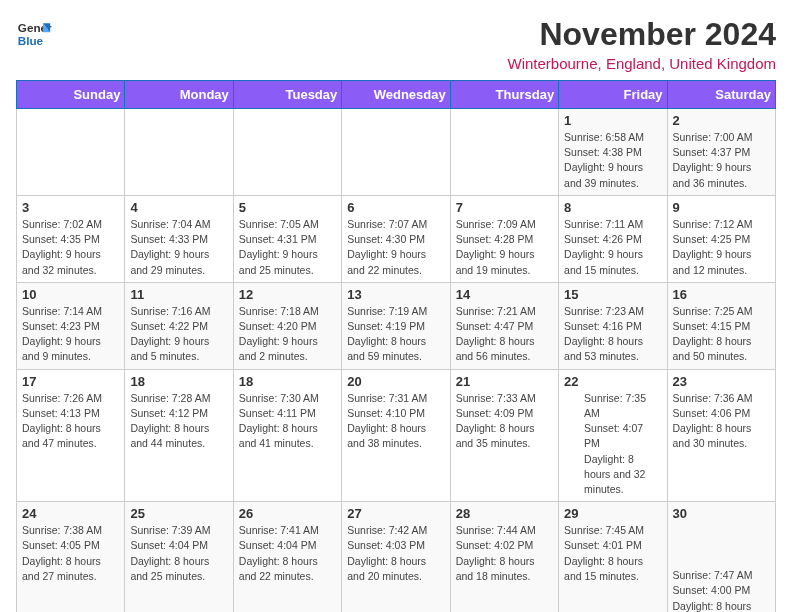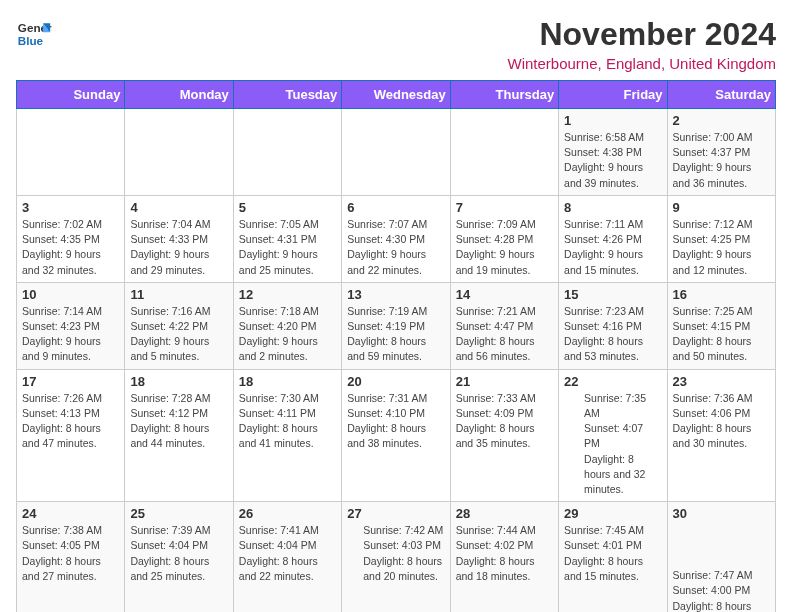--- a/index.html
+++ b/index.html
@@ -274,21 +274,21 @@
 Daylight: 8 hours and 25 minutes.</div>
         </td>
         <td>
           <span class="day-num">26</span>
           <div class="day-info" style="white-space: pre-line;">Sunrise: 7:41 AM
 Sunset: 4:04 PM
 Daylight: 8 hours and 22 minutes.</div>
         </td>
         <td>
           <span class="day-num">27</span>
-          <div class="day-info" style="white-space: pre-line; margin-left: 16px;">Sunrise: 7:42 AM
+          <div class="day-info" style="white-space: pre-line;">Sunrise: 7:42 AM
 Sunset: 4:03 PM
 Daylight: 8 hours and 20 minutes.</div>
         </td>
         <td>
           <span class="day-num">28</span>
           <div class="day-info" style="white-space: pre-line;">Sunrise: 7:44 AM
 Sunset: 4:02 PM
 Daylight: 8 hours and 18 minutes.</div>
         </td>
         <td>

